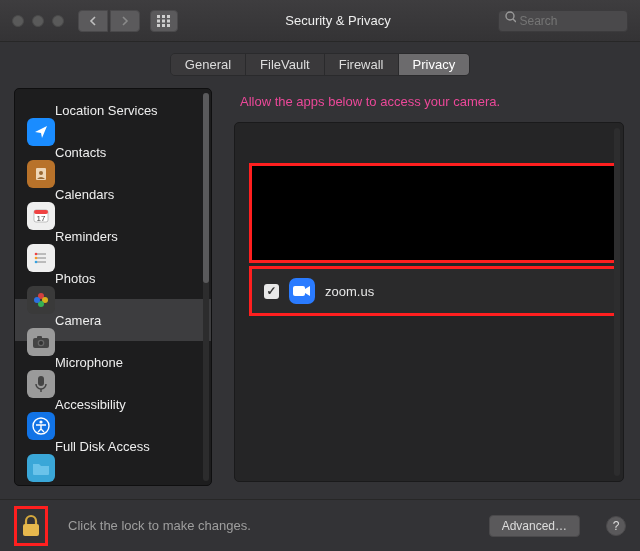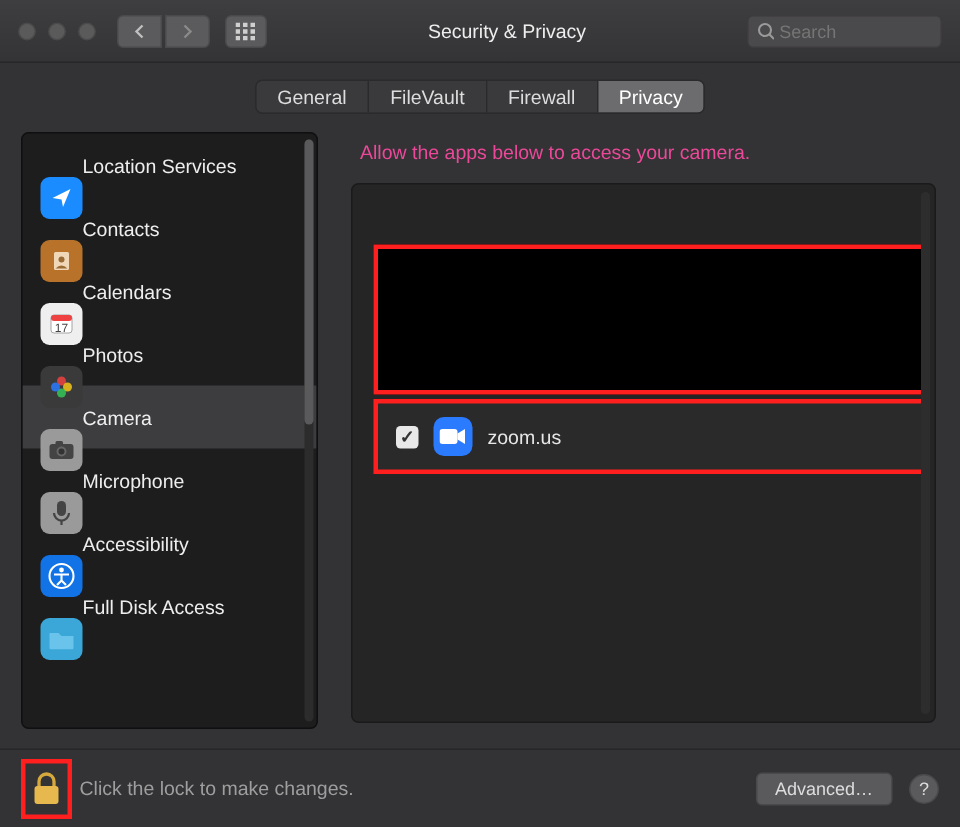--- a/index.html
+++ b/index.html
@@ -34,21 +34,21 @@
   .gridbtn {
     width:28px; height:22px; background:#5b5a5c; border:1px solid #4a494b; border-radius:4px;
     display:flex; align-items:center; justify-content:center; margin-left:2px;
   }
   .winlabel {
     flex:1; text-align:center; font-weight:400; color:#eee; font-size:13px;
   }
   .search {
     width:130px; height:22px;
     background:#4a494b; border:1px solid #3c3b3d; border-radius:4px;
-    display:flex; align-items:center; padding:0 6px; gap:4px; color:#9a9a9a;
+    display:flex; padding:0 6px; gap:4px; color:#9a9a9a;
   }
   .search input {
     background:transparent; border:0; outline:0; color:#ddd; font-size:12px; width:100%;
   }
 
   
   .tabbar {
     height:44px; display:flex; align-items:center; justify-content:center;
   }
   .tabs {
@@ -123,21 +123,21 @@
   }
   .appmain-track {
     position:absolute; right:3px; top:5px; bottom:5px; width:6px;
     background:#2d2d2e; border-radius:3px;
   }
 
   
   .footer {
     position:absolute; left:0; right:0; bottom:0; height:52px;
     border-top:1px solid #272727;
-    display:flex; align-items:center; padding:15px 14px; gap:5px;
+    display:flex; align-items:center; padding:15px 14px; gap:20px;
   }
   .lockbox {
     width:34px; height:40px; border:3px solid #ff1f1f;
     display:flex; align-items:center; justify-content:center;
   }
   .advbtn {
     margin-left:auto;
     padding:3px 12px; background:#5a595b; border:1px solid #4a494b;
     border-radius:4px; color:#ddd; font-size:12px;
   }
@@ -224,20 +224,33 @@
     </div>
     <div class="sbitem">
       <div class="sbicon" style="background:#efefef;color:#333">
         <svg width="18" height="18">
             <rect x="2" y="3" width="14" height="12" rx="2" fill="#fff" stroke="#888" stroke-width="0.5"></rect>
             <rect x="2" y="3" width="14" height="4" rx="2" fill="#ef4242"></rect>
             <text x="9" y="14" text-anchor="middle" font-size="8" fill="#444">17</text>
           </svg>
       </div>
       <span>Calendars</span>
+    </div>
+    <div class="sbitem">
+      <div class="sbicon" style="background:#efefef">
+        <svg width="16" height="16">
+            <line x1="3" y1="4" x2="13" y2="4" stroke="#888"></line>
+            <line x1="3" y1="8" x2="13" y2="8" stroke="#888"></line>
+            <line x1="3" y1="12" x2="13" y2="12" stroke="#888"></line>
+            <circle cx="3" cy="4" r="1.3" fill="#ef4242"></circle>
+            <circle cx="3" cy="8" r="1.3" fill="#f59b23"></circle>
+            <circle cx="3" cy="12" r="1.3" fill="#36a2e0"></circle>
+          </svg>
+      </div>
+      <span>Reminders</span>
     </div>
     <div class="sbitem">
       <div class="sbicon" style="background:#3a3a3a">
         <svg width="18" height="18">
             <circle cx="9" cy="5" r="3" fill="#ef4242" opacity=".85"></circle>
             <circle cx="13" cy="9" r="3" fill="#f5c518" opacity=".85"></circle>
             <circle cx="9" cy="13" r="3" fill="#35c759" opacity=".85"></circle>
             <circle cx="5" cy="9" r="3" fill="#2a7bff" opacity=".85"></circle>
           </svg>
       </div>

